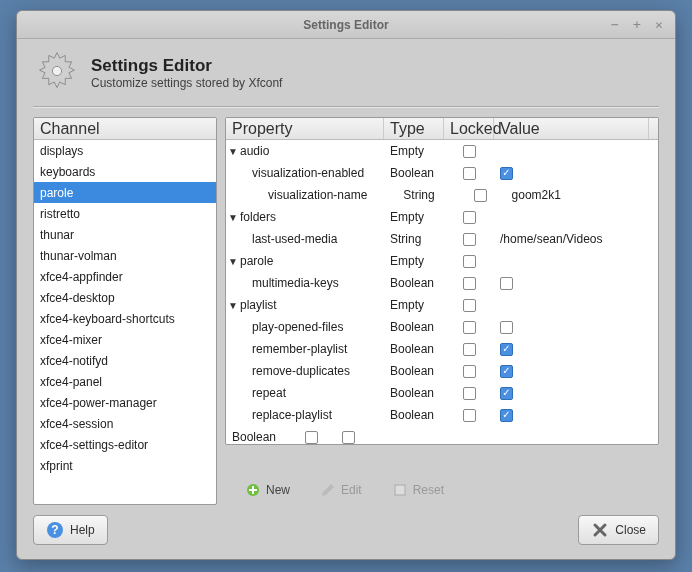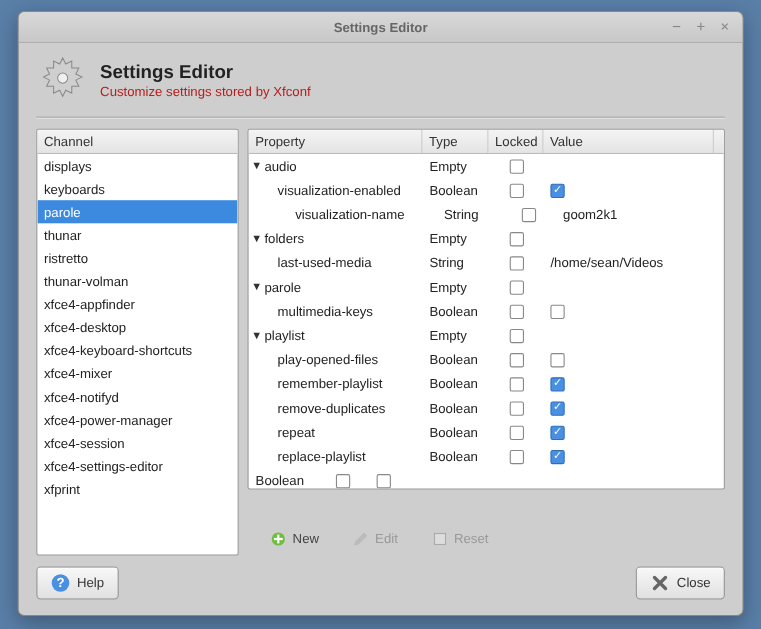--- a/index.html
+++ b/index.html
@@ -5,28 +5,28 @@
 * { box-sizing: border-box; margin: 0; padding: 0; }
 body { font-family: "Segoe UI", "Droid Sans", sans-serif; font-size: 12px; background: #5a7fa8; width: 692px; height: 572px; overflow: hidden; }
 .window { position: absolute; left: 16px; top: 10px; width: 660px; height: 550px; background: #cecece; border: 1px solid #888; border-radius: 6px; box-shadow: 0 6px 20px rgba(0,0,0,0.3); display: flex; flex-direction: column; }
 .titlebar { height: 28px; background: linear-gradient(#d8d8d8,#c8c8c8); border-bottom: 1px solid #aaa; border-radius: 6px 6px 0 0; display: flex; align-items: center; justify-content: center; position: relative; }
 .titlebar .title { font-weight: bold; color: #666; font-size: 12px; }
 .winbtns { position: absolute; right: 8px; top: 5px; display: flex; gap: 6px; }
 .winbtn { width: 16px; height: 16px; display: flex; align-items: center; justify-content: center; color: #888; cursor: pointer; font-family: monospace; font-size: 13px; }
 .header { display: flex; align-items: center; padding: 10px 18px 6px 18px; gap: 12px; }
 .gear-icon svg { width: 44px; height: 44px; }
 .header-text h1 { font-size: 17px; font-weight: bold; color: #222; }
-.header-text p { font-size: 12px; color: #b91c1c; }
+.header-text p { font-size: 12px; color: #404040; }
 .hr { height: 1px; background: #aaa; margin: 4px 16px 10px 16px; box-shadow: 0 1px 0 #e6e6e6; }
 .content { display: flex; gap: 8px; padding: 0 16px; flex: 1; min-height: 0; }
 .panel { background: #fff; border: 1px solid #9a9a9a; border-radius: 2px; display: flex; flex-direction: column; overflow: hidden; }
 .left-panel { width: 184px; }
 .right-area { flex: 1; display: flex; flex-direction: column; gap: 6px; min-width: 0; }
 .right-panel { flex: 1; justify-content: space-between; }
-.colheader { background: linear-gradient(#f4f4f4,#e4e4e4); border-bottom: 1px solid #bbb; height: 22px; display: flex; align-items: center; font-size: 12px; color: #333; }
+.colheader { background: linear-gradient(#f4f4f4,#e4e4e4); border-bottom: 1px solid #bbb; height: 22px; display: flex; align-items: center; font-size: 16px; color: #333; }
 .left-panel .colheader { padding-left: 6px; }
 .ch-col { border-right: 1px solid #ccc; height: 100%; display: flex; align-items: center; padding-left: 6px; }
 .rows { overflow-y: auto; flex: 1; }
 .ch-row { height: 21px; display: flex; align-items: center; padding-left: 6px; color: #222; cursor: pointer; }
 .ch-row.selected { background: #3b8ae0; color: #fff; }
 .prop-row { height: 22px; display: flex; align-items: center; color: #222; }
 .col-prop { display: flex; align-items: center; }
 .expander { width: 14px; text-align: center; font-size: 10px; color: #333; cursor: pointer; }
 .indent { width: 26px; }
 .chk { width: 13px; height: 13px; border: 1px solid #888; background: #fff; display: inline-flex; align-items: center; justify-content: center; border-radius: 2px; cursor: pointer; }
@@ -71,28 +71,29 @@
   </div>
   <div class="hr"></div>
 
   <div class="content">
     <div class="panel left-panel">
       <div class="colheader">Channel</div>
       <div class="rows" id="channel-rows">
           <div class="ch-row">displays</div>
           <div class="ch-row">keyboards</div>
           <div class="ch-row selected">parole</div>
+          <div class="ch-row">ristretto</div>
           <div class="ch-row">thunar</div>
-          <div class="ch-row">ristretto</div>
           <div class="ch-row">thunar-volman</div>
           <div class="ch-row">xfce4-appfinder</div>
           <div class="ch-row">xfce4-desktop</div>
           <div class="ch-row">xfce4-keyboard-shortcuts</div>
           <div class="ch-row">xfce4-mixer</div>
           <div class="ch-row">xfce4-notifyd</div>
+          <div class="ch-row">xfce4-panel</div>
           <div class="ch-row">xfce4-power-manager</div>
           <div class="ch-row">xfce4-session</div>
           <div class="ch-row">xfce4-settings-editor</div>
           <div class="ch-row">xfprint</div>
         </div>
     </div>
 
     <div class="right-area">
       <div class="panel right-panel">
         <div class="colheader" id="prop-header">

